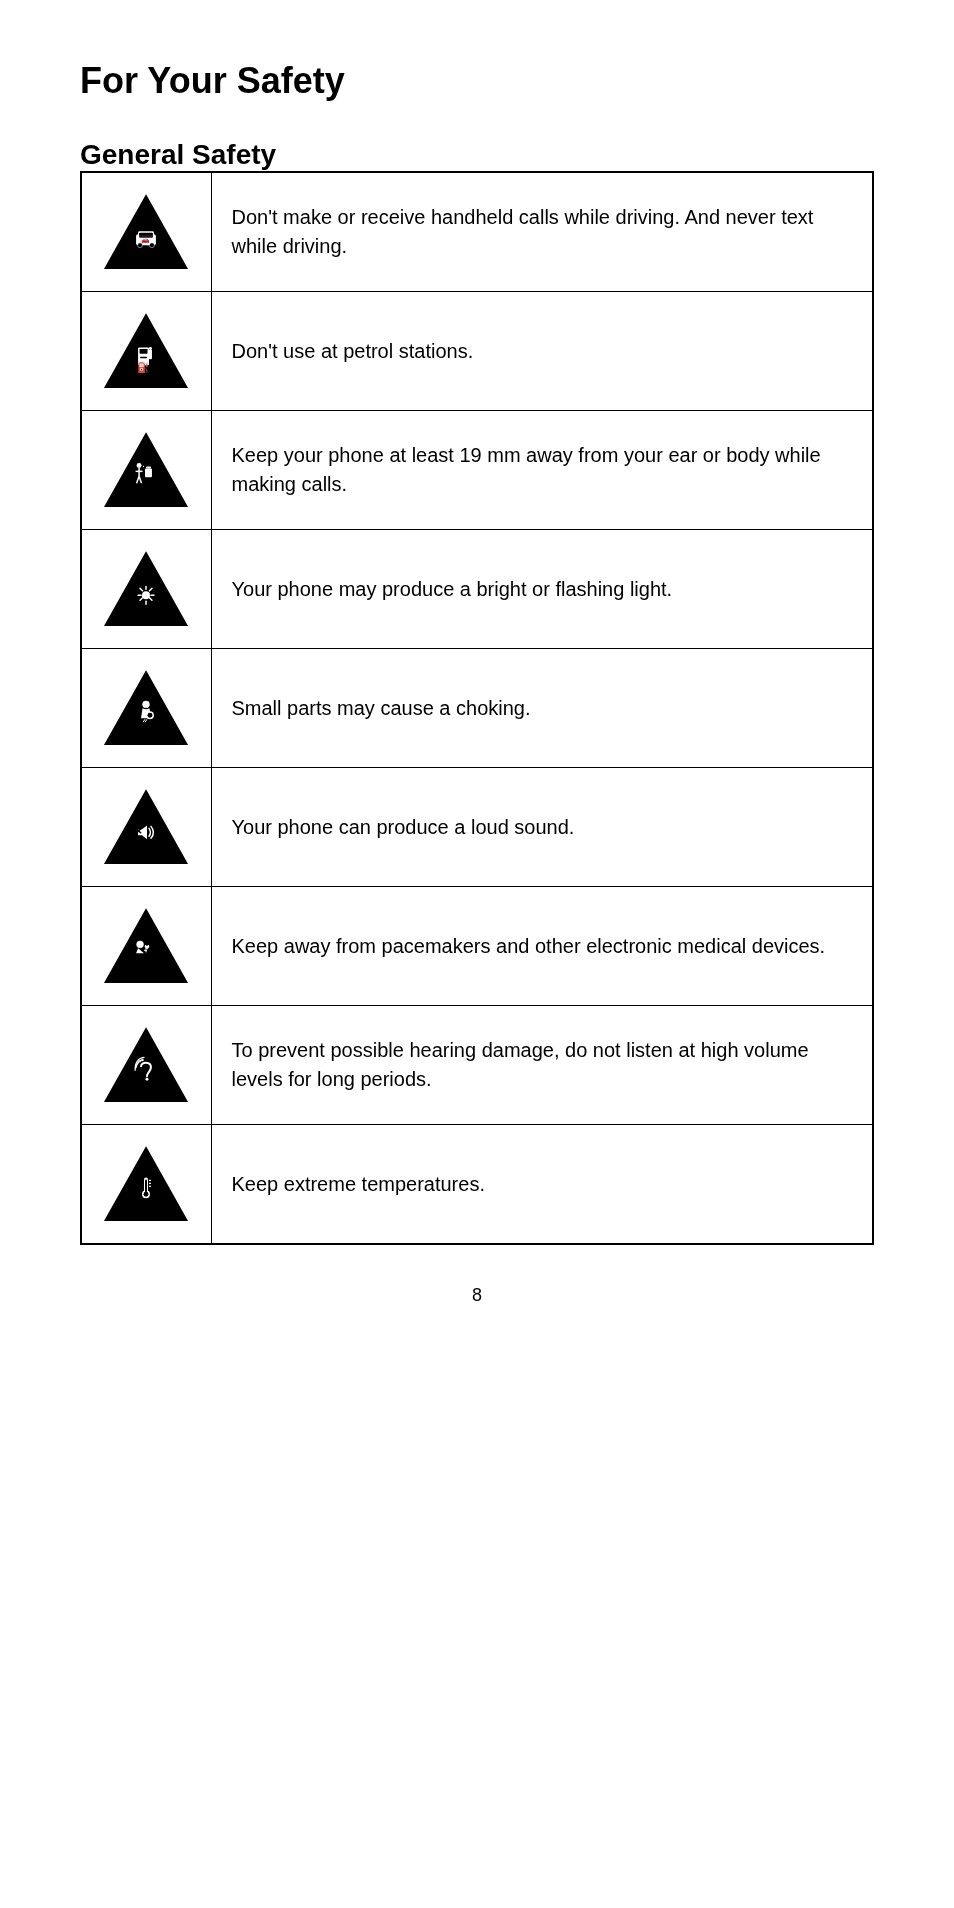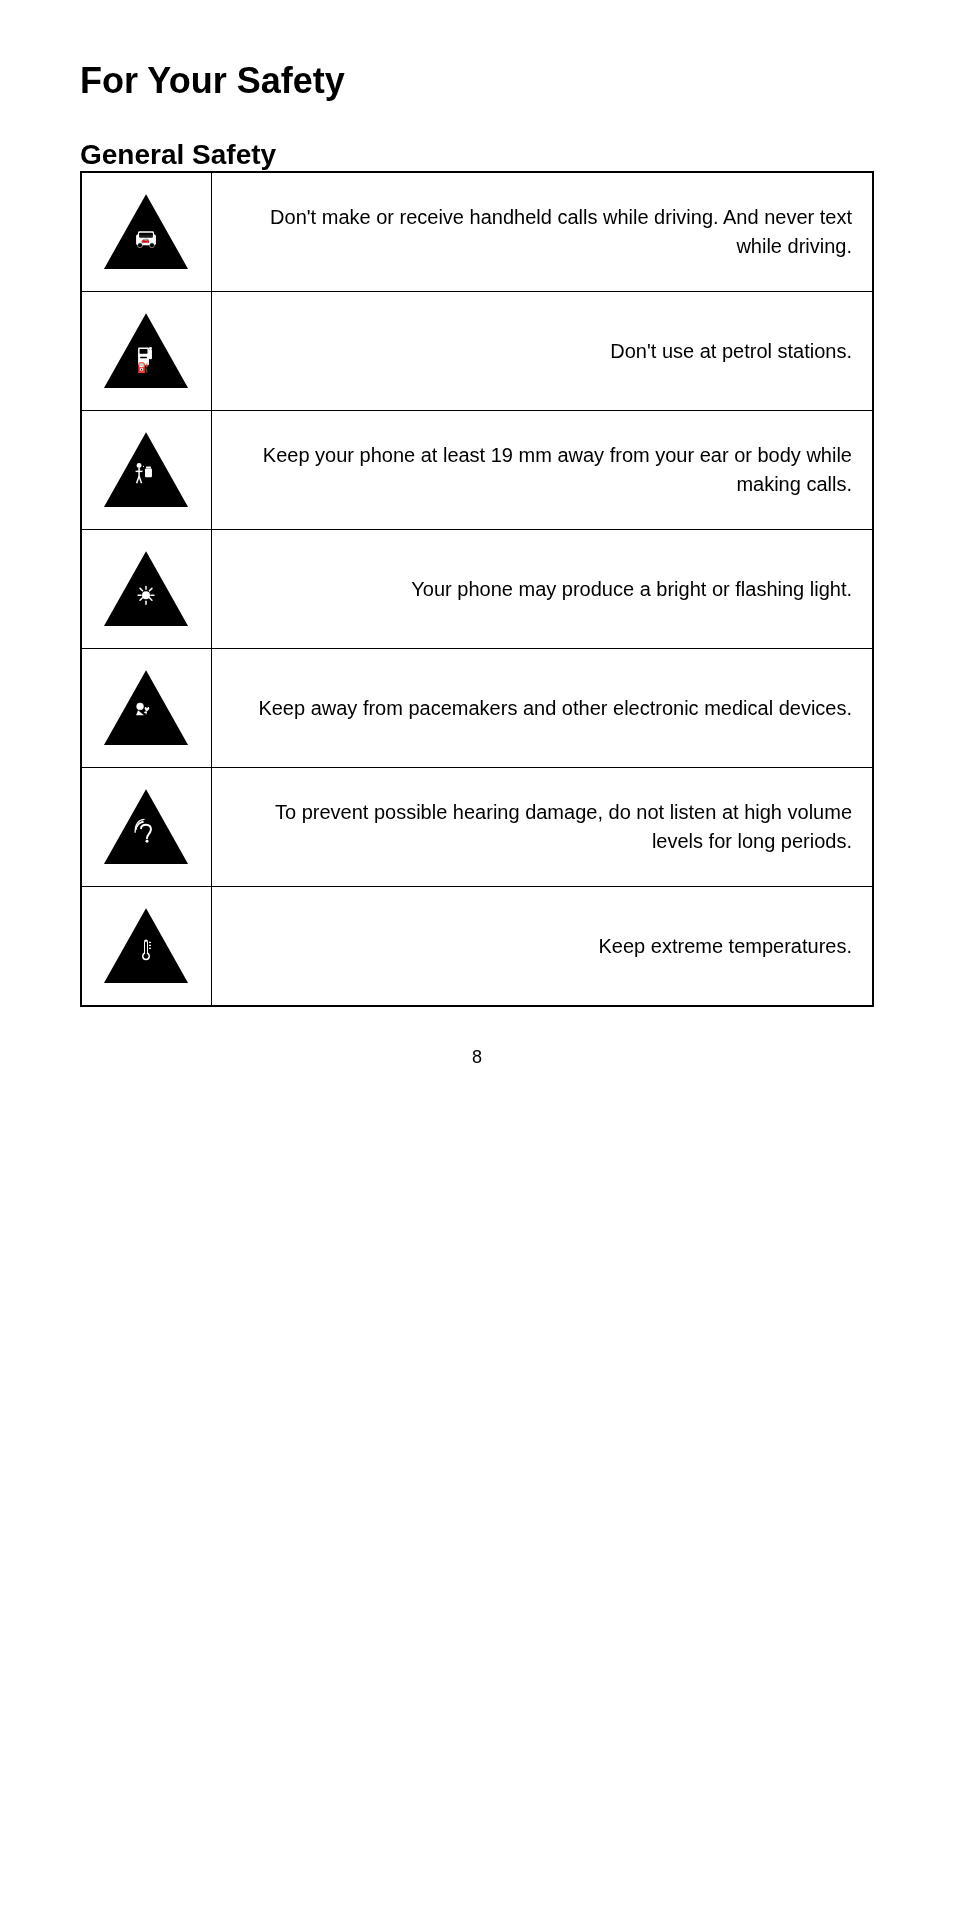--- a/index.html
+++ b/index.html
@@ -22,21 +22,20 @@
     }
     .safety-table {
       width: 100%;
       border-collapse: collapse;
       border: 2px solid #000;
     }
     .safety-table tr td {
       border: 1.5px solid #000;
       vertical-align: middle;
       padding: 12px 10px;
-      text-align: right;
     }
     .safety-table tr td:first-child {
       width: 130px;
       text-align: center;
       padding: 14px 10px;
     }
     .safety-table tr td:last-child {
       font-size: 20px;
       line-height: 1.45;
       padding: 14px 20px;
@@ -158,20 +157,63 @@
         </td>
         <td>Your phone may produce a bright or flashing light.</td>
       </tr>
       <tr>
         <td>
           <div class="icon-cell">
             <svg class="warn-triangle" viewBox="0 0 100 90" xmlns="http://www.w3.org/2000/svg">
       <polygon points="50,5 95,85 5,85" fill="#000" stroke="#000" stroke-width="2"></polygon>
       <g transform="translate(50,52) scale(0.55)" fill="white" stroke="none">
 
+      <g transform="translate(-22,-28)">
+        <circle cx="22" cy="8" r="7" fill="white" stroke="white" stroke-width="1"></circle>
+        <path d="M15 16 Q22 20 29 16 L32 36 L12 36 Z" fill="white"></path>
+        <circle cx="30" cy="30" r="8" fill="white"></circle>
+        <circle cx="30" cy="30" r="5" fill="black"></circle>
+        <line x1="24" y1="38" x2="20" y2="44" stroke="white" stroke-width="2"></line>
+        <line x1="20" y1="38" x2="16" y2="44" stroke="white" stroke-width="2"></line>
+      </g>
+
+      </g>
+    </svg>
+          </div>
+        </td>
+        <td>Small parts may cause a choking.</td>
+      </tr>
+      <tr>
+        <td>
+          <div class="icon-cell">
+            <svg class="warn-triangle" viewBox="0 0 100 90" xmlns="http://www.w3.org/2000/svg">
+      <polygon points="50,5 95,85 5,85" fill="#000" stroke="#000" stroke-width="2"></polygon>
+      <g transform="translate(50,52) scale(0.55)" fill="white" stroke="none">
+
+      <g transform="translate(-24,-24)">
+        <polygon points="8,16 8,28 16,28 26,36 26,8 16,16" fill="white"></polygon>
+        <path d="M30 14 Q36 22 30 30" stroke="white" stroke-width="3" fill="none" stroke-linecap="round"></path>
+        <path d="M34 10 Q44 22 34 34" stroke="white" stroke-width="3" fill="none" stroke-linecap="round"></path>
+        <line x1="4" y1="14" x2="14" y2="24" stroke="black" stroke-width="3"></line>
+        <line x1="14" y1="14" x2="4" y2="24" stroke="black" stroke-width="3"></line>
+      </g>
+
+      </g>
+    </svg>
+          </div>
+        </td>
+        <td>Your phone can produce a loud sound.</td>
+      </tr>
+      <tr>
+        <td>
+          <div class="icon-cell">
+            <svg class="warn-triangle" viewBox="0 0 100 90" xmlns="http://www.w3.org/2000/svg">
+      <polygon points="50,5 95,85 5,85" fill="#000" stroke="#000" stroke-width="2"></polygon>
+      <g transform="translate(50,52) scale(0.55)" fill="white" stroke="none">
+
       <g transform="translate(-24,-26)">
         <circle cx="12" cy="10" r="7" fill="white" stroke="white"></circle>
         <path d="M8 18 L4 28 L20 28 Z" fill="white"></path>
         <path d="M26 14 C26 14 28 10 30 12 C32 14 30 18 26 20 C22 18 20 14 22 12 C24 10 26 14 26 14Z" fill="white"></path>
         <line x1="20" y1="22" x2="26" y2="22" stroke="white" stroke-width="2"></line>
         <line x1="24" y1="18" x2="24" y2="26" stroke="white" stroke-width="2"></line>
       </g>
 
       </g>
     </svg>

